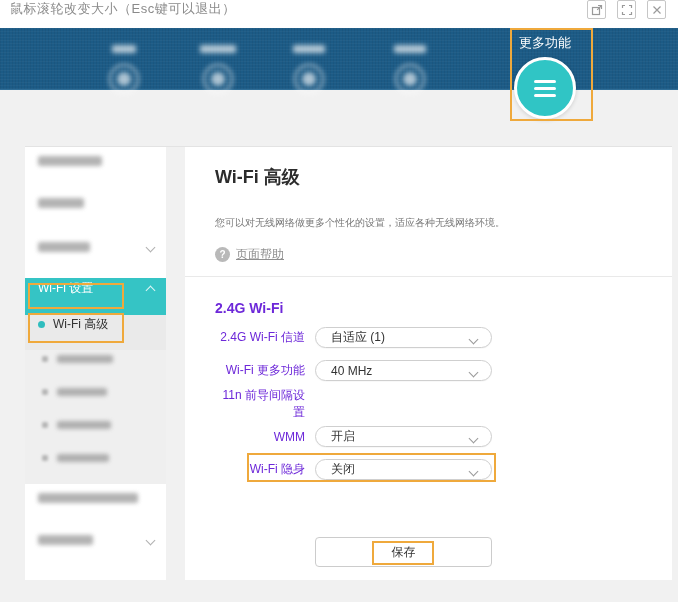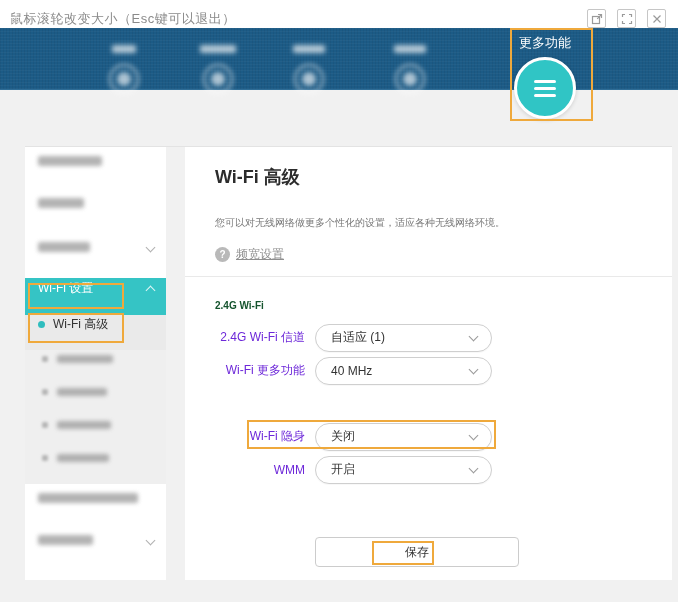--- a/index.html
+++ b/index.html
@@ -5,21 +5,21 @@
   * { margin:0; padding:0; box-sizing:border-box; }
   html,body { width:678px; height:602px; }
   body {
     position:relative; overflow:hidden; background:#ffffff;
     font-family:"Liberation Sans","DejaVu Sans",sans-serif;
     -webkit-font-smoothing:antialiased;
   }
 
   
   .titlebar { position:absolute; top:0; left:0; width:678px; height:28px; background:#fff;
-              display:flex; align-items:flex-end; padding:0 10px; }
+              display:flex; align-items:flex-start; padding:0 10px; }
   .titlebar-text { font-size:13px; color:#8a8a8a; letter-spacing:.5px; }
   .win-controls { margin-left:auto; display:flex; align-items:center; gap:11px; padding-right:2px; }
   .win-btn { width:19px; height:19px; border:1px solid #c6c6c6; border-radius:2px; background:#fff;
              display:flex; align-items:center; justify-content:center; cursor:pointer; }
   .win-btn svg { stroke:#9a9a9a; }
 
   
   .header { position:absolute; top:28px; left:0; width:678px; height:62px; z-index:5;
             background:#1c5b86;
             background-image:repeating-linear-gradient(0deg, rgba(255,255,255,.03) 0 1px, transparent 1px 3px),
@@ -71,33 +71,33 @@
   
   .main { position:absolute; top:147px; left:185px; width:487px; height:433px; background:#ffffff;
           z-index:2; }
   .page-title { position:absolute; top:18px; left:30px; font-size:18px; font-weight:bold; color:#2c2c2c; }
   .page-desc { position:absolute; top:69px; left:30px; font-size:10px; color:#777777; }
   .help-row { position:absolute; top:99px; left:30px; display:flex; align-items:center; gap:6px; cursor:pointer; }
   .help-icon { width:15px; height:15px; border-radius:50%; background:#b9b9b9; color:#ffffff;
                font-size:10px; font-weight:bold; display:flex; align-items:center; justify-content:center; }
   .help-link { font-size:12px; color:#8f8f8f; text-decoration:underline; }
   .divider { position:absolute; top:129px; left:0; width:487px; height:1px; background:#e9e9e9; }
-  .section-title { position:absolute; top:153px; left:30px; font-size:10px; font-weight:bold; color:#14532d; }
+  .section-title { position:absolute; top:153px; left:30px; font-size:14px; font-weight:bold; color:#6d28d9; }
 
   .form { position:absolute; top:174px; left:30px; }
   .f-row { position:relative; height:33px; display:flex; align-items:center; }
   .f-label { width:90px; text-align:right; font-size:12px; color:#6d28d9; flex:0 0 auto; }
-  .dropdown { position:relative; margin-left:10px; width:177px; height:28px; background:#fff;
+  .dropdown { position:relative; margin-left:10px; width:177px; height:21px; background:#fff;
               border:1px solid #cfcfcf; border-radius:14px; display:flex; align-items:center;
               cursor:pointer; box-shadow:0 1px 1px rgba(0,0,0,.03); }
   .dd-value { padding-left:15px; font-size:12px; color:#333333; }
   .dd-chev { position:absolute; right:14px; top:8px; width:7px; height:7px;
              border-right:1.4px solid #9a9a9a; border-bottom:1.4px solid #9a9a9a; transform:rotate(45deg); }
   .hl-row { left:32px; top:0; width:249px; height:29px; }
-  .save-btn { position:absolute; top:390px; left:130px; width:204px; height:30px; background:#ffffff;
+  .save-btn { position:absolute; top:390px; left:130px; width:177px; height:30px; background:#ffffff;
               border:1px solid #cccccc; border-radius:4px; font-size:12px; color:#333333;
               display:flex; align-items:center; justify-content:center; cursor:pointer;
               font-family:"Liberation Sans","DejaVu Sans",sans-serif;text-align:center; }
   .hl-save { left:56px; top:3px; width:62px; height:24px; }
 </style>
 </head>
 <body>
 
 <div class="titlebar">
   <span class="titlebar-text">鼠标滚轮改变大小（Esc键可以退出）</span>
@@ -212,21 +212,21 @@
   <div class="hl-box hl-sidebar1"></div>
   <div class="hl-box hl-sidebar2"></div>
 </div>
 
 <div class="main">
   <div class="page-title">Wi-Fi 高级</div>
   <div class="page-desc">您可以对无线网络做更多个性化的设置，适应各种无线网络环境。</div>
 
   <div class="help-row">
     <span class="help-icon">?</span>
-    <span class="help-link">频宽设置</span>
+    <span class="help-link">页面帮助</span>
   </div>
 
   <div class="divider"></div>
   <div class="section-title">2.4G Wi-Fi</div>
 
   <div class="form">
     <div class="f-row">
       <span class="f-label">2.4G Wi-Fi 信道</span>
       <div class="dropdown">
         <span class="dd-value">自适应 (1)</span>
@@ -234,35 +234,36 @@
       </div>
     </div>
     <div class="f-row">
       <span class="f-label">Wi-Fi 更多功能</span>
       <div class="dropdown">
         <span class="dd-value">40 MHz</span>
         <span class="dd-chev"></span>
       </div>
     </div>
     <div class="f-row">
+      <span class="f-label">11n 前导间隔设置</span>
+    </div>
+    <div class="f-row">
+      <span class="f-label">WMM</span>
+      <div class="dropdown">
+        <span class="dd-value">开启</span>
+        <span class="dd-chev"></span>
+      </div>
     </div>
     <div class="f-row">
       <span class="f-label">Wi-Fi 隐身</span>
       <div class="dropdown">
         <span class="dd-value">关闭</span>
         <span class="dd-chev"></span>
       </div>
       <div class="hl-box hl-row"></div>
-    </div>
-    <div class="f-row">
-      <span class="f-label">WMM</span>
-      <div class="dropdown">
-        <span class="dd-value">开启</span>
-        <span class="dd-chev"></span>
-      </div>
     </div>
   </div>
 
   <button class="save-btn">
     <span>保存</span>
     <div class="hl-box hl-save"></div>
   </button>
 </div>
 
 </body></html>

